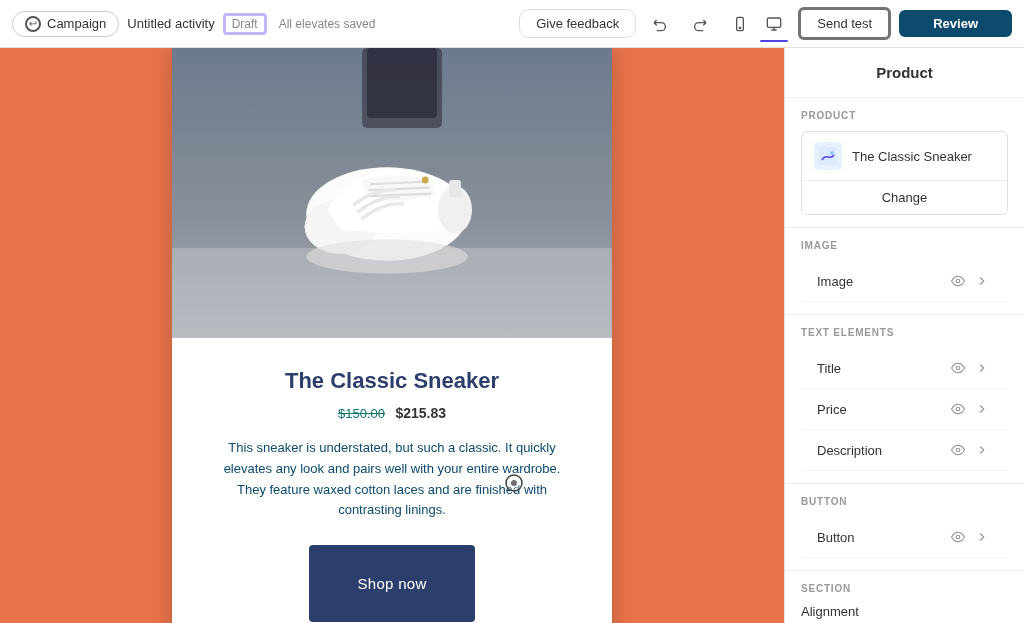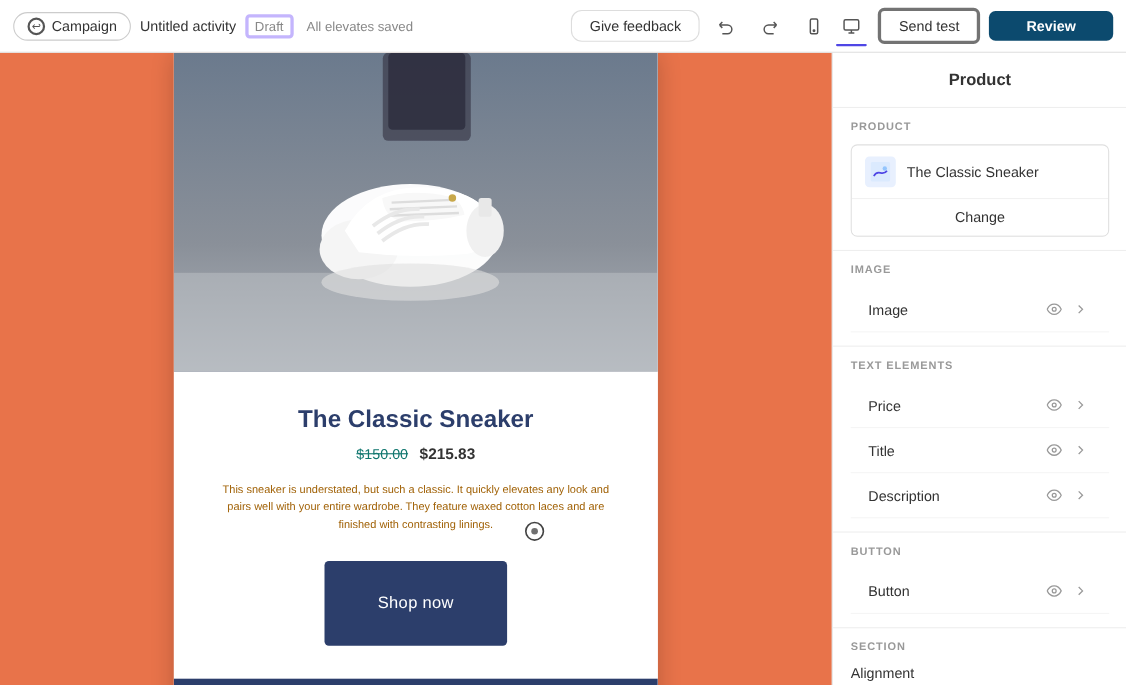--- a/index.html
+++ b/index.html
@@ -159,22 +159,22 @@
       color: #0f766e;
       text-decoration: line-through;
       margin-right: 6px;
     }
     .price-new {
       font-size: 14px;
       color: #333;
       font-weight: 600;
     }
     .product-desc {
-      font-size: 10px;
-      color: #a16207;
+      font-size: 13px;
+      color: #0c4a6e;
       line-height: 1.6;
       margin-bottom: 24px;
     }
     .shop-now-btn {
       background: #2c3e6b;
       color: white;
       border: none;
       border-radius: 4px;
       padding: 30px 48px;
       font-size: 15px;
@@ -186,21 +186,21 @@
     .email-footer {
       background: #2c3e6b;
       color: rgba(255,255,255,0.8);
       padding: 20px 30px;
       font-size: 12px;
       line-height: 1.8;
     }
 
     
     .right-panel {
-      width: 268px;
+      width: 240px;
       background: white;
       border-left: 1px solid #e5e5e5;
       overflow-y: auto;
       flex-shrink: 0;
     }
 
     .panel-header {
       text-align: center;
       padding: 16px;
       font-size: 15px;
@@ -501,38 +501,38 @@
         </div>
       </div>
     </div>
 
     <div class="panel-divider"></div>
 
     <div class="panel-section">
       <div class="section-label">TEXT ELEMENTS</div>
 
       <div class="settings-row">
-        <span class="settings-row-label">Price</span>
+        <span class="settings-row-label">Title</span>
         <div class="settings-row-actions">
           <div class="eye-icon">
             <svg width="14" height="14" viewBox="0 0 24 24" fill="none" stroke="#999" stroke-width="2">
                 <path d="M1 12s4-8 11-8 11 8 11 8-4 8-11 8-11-8-11-8z"></path>
                 <circle cx="12" cy="12" r="3"></circle>
               </svg>
           </div>
           <div class="chevron-icon">
             <svg width="14" height="14" viewBox="0 0 24 24" fill="none" stroke="#999" stroke-width="2">
                 <polyline points="9 18 15 12 9 6"></polyline>
               </svg>
           </div>
         </div>
       </div>
 
       <div class="settings-row">
-        <span class="settings-row-label">Title</span>
+        <span class="settings-row-label">Price</span>
         <div class="settings-row-actions">
           <div class="eye-icon">
             <svg width="14" height="14" viewBox="0 0 24 24" fill="none" stroke="#999" stroke-width="2">
                 <path d="M1 12s4-8 11-8 11 8 11 8-4 8-11 8-11-8-11-8z"></path>
                 <circle cx="12" cy="12" r="3"></circle>
               </svg>
           </div>
           <div class="chevron-icon">
             <svg width="14" height="14" viewBox="0 0 24 24" fill="none" stroke="#999" stroke-width="2">
                 <polyline points="9 18 15 12 9 6"></polyline>

